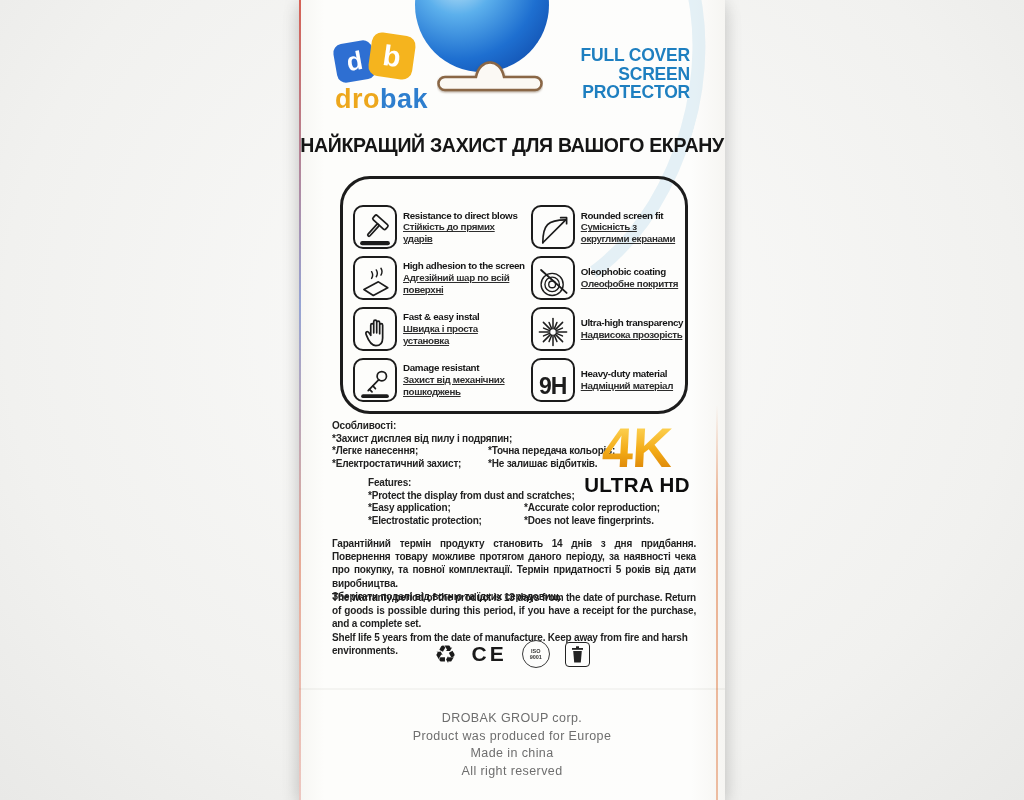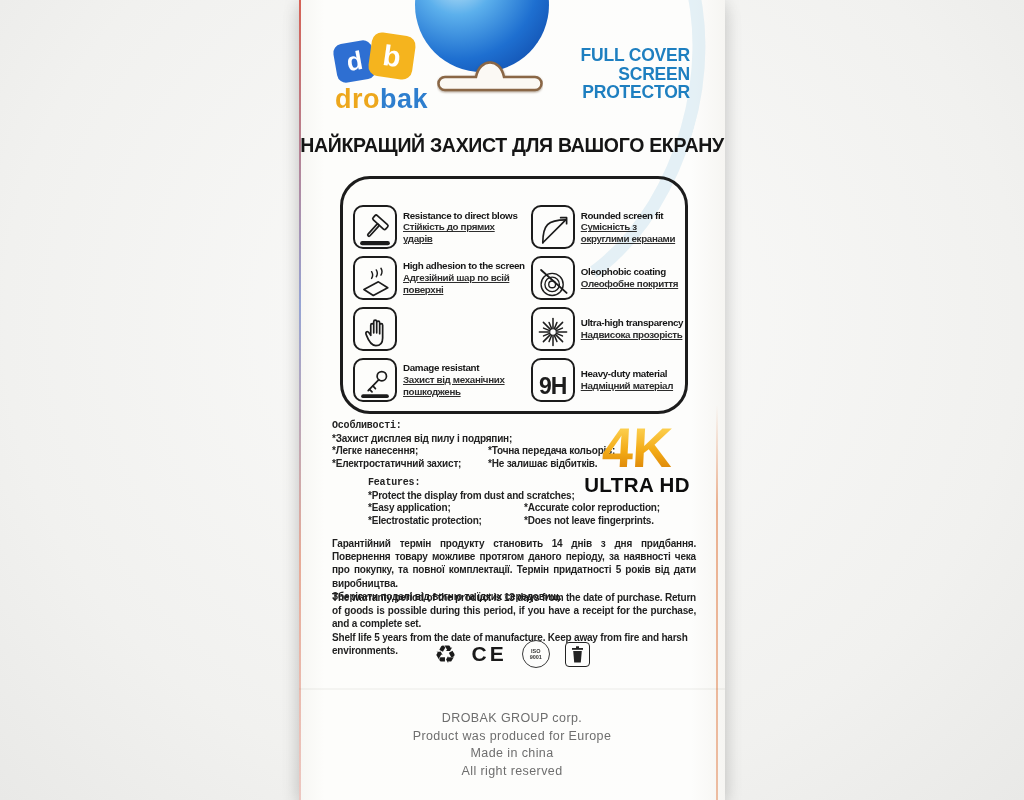--- a/index.html
+++ b/index.html
@@ -49,21 +49,21 @@
   .ibox svg { display:block; }
   .nine-h { font-size:23px; font-weight:700; color:#1c1c1c; letter-spacing:-1px; }
   .ftxt { font-size:9.8px; line-height:11.8px; letter-spacing:-.35px; }
   .fen { font-weight:700; color:#161616; white-space:nowrap; }
   .fua { font-weight:600; color:#2d2d2d;text-decoration:underline; }
 
   
   .notes { position:absolute; left:33px; width:250px; font-size:10px; line-height:12.6px;
            font-weight:600; color:#222; letter-spacing:-.2px; }
   .notes-ua { top:420px; } .notes-en { top:477px;margin-left:36px; }
-  .nt { font-weight:700;font-family:Liberation Mono, monospace; }
+  .nt { font-weight:700; }
   .cols { position:relative; } .c2 { position:absolute; left:156px; white-space:nowrap; }
 
   
   .badge4k { position:absolute; left:272px; top:422px; width:132px; text-align:center; }
   .fourk { font-size:56px; line-height:52px; font-weight:900; letter-spacing:-1px; transform:skewX(-3deg);
            background:linear-gradient(180deg,#ffd95e 0%,#f3ab16 55%,#d97f06 100%);
            -webkit-background-clip:text; background-clip:text; color:transparent; }
   .uhd { font-size:20.5px; font-weight:800; color:#0d0d0d; letter-spacing:.4px; margin-top:-1px; }
 
   
@@ -154,20 +154,24 @@
             <div class="fua">Адгезійний шар по всій поверхні</div>
           </div>
       </div>
 
       <div class="feat">
         <div class="ibox">
           <svg width="34" height="34" viewBox="0 0 40 40" fill="none" stroke="#1c1c1c" stroke-width="2" stroke-linecap="round" stroke-linejoin="round">
             <path d="M10 24 C8 20 11 18 13 21 L15 24 L15 12 C15 9.5 18.5 9.5 18.5 12 L18.5 21 L18.5 8 C18.5 5.5 22 5.5 22 8 L22 21 L22 9 C22 6.5 25.5 6.5 25.5 9 L25.5 22 L25.5 12 C25.5 9.5 29 9.5 29 12 L29 27 C29 33 26 36 21 36 C16 36 13 32 10 24 Z"></path>
           </svg>
         </div>
+        <div class="ftxt">
+            <div class="fen">Fast &amp; easy instal</div>
+            <div class="fua">Швидка і проста установка</div>
+          </div>
       </div>
 
       <div class="feat">
         <div class="ibox">
           <svg width="34" height="34" viewBox="0 0 40 40" fill="none" stroke="#1c1c1c" stroke-width="2" stroke-linecap="round" stroke-linejoin="round">
             <circle cx="28" cy="12" r="5.5"></circle>
             <line x1="24.5" y1="16" x2="12" y2="29"></line>
             <line x1="13.5" y1="27.5" x2="16.5" y2="30.5"></line>
             <line x1="17.5" y1="23.5" x2="20.5" y2="26.5"></line>
             <line x1="6" y1="35.5" x2="34" y2="35.5" stroke-width="4.5"></line>

